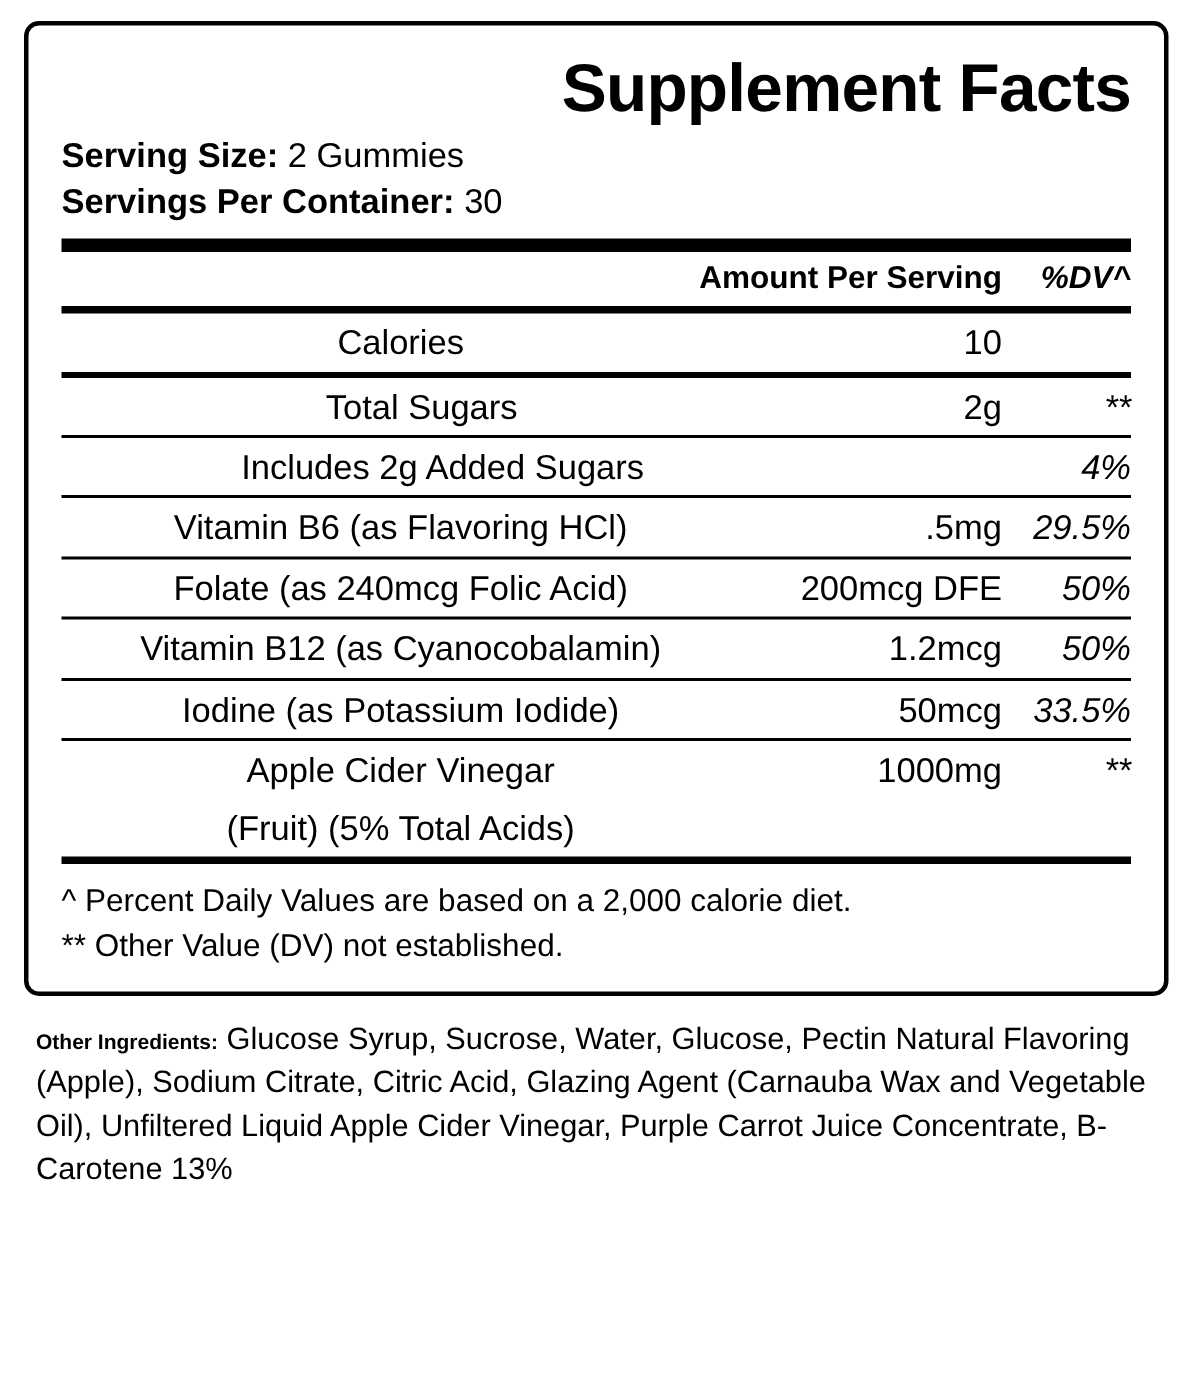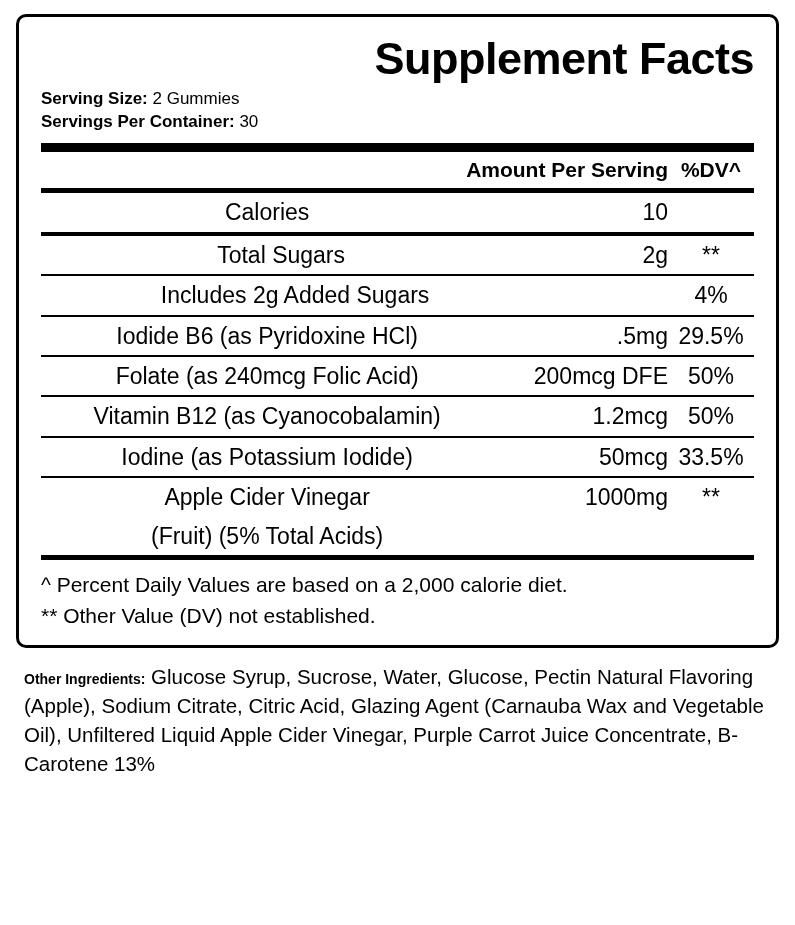--- a/index.html
+++ b/index.html
@@ -30,21 +30,21 @@
   }
   .title {
     font-size: 45px;
     font-weight: bold;
     letter-spacing: -0.5px;
     line-height: 1.05;
     margin: 2px 0 6px 0;
     text-align: right;
   }
   .serving-line {
-    font-size: 17px;
+    font-size: 23px;
     line-height: 1.32;
   }
   .serving-line .lbl {
     font-weight: bold;
   }
   .rule-thick {
     height: 9px;
     background: #000;
     margin: 10px 0 0 0;
   }
@@ -65,23 +65,24 @@
   }
   td.name {
     text-align: center;
   }
   td.amount {
     text-align: right;
     padding-right: 4px;
     white-space: nowrap;
   }
   td.dv {
-    text-align: center;
+    text-align: right;
     white-space: nowrap;
     width: 86px;
+    font-style: italic;
   }
   .hdr td {
     font-weight: bold;
     font-size: 21px;
     padding: 8px 0 8px 0;
   }
   .indent1 .name { padding-left: 28px; }
   .indent2 .name { padding-left: 56px; }
   tr.sep td {
     padding: 0;
@@ -178,21 +179,21 @@
           <td class="amount"></td>
           <td class="dv">4%</td>
         </tr>
         <tr class="sep">
             <td colspan="3">
               <div></div>
             </td>
           </tr>
 
         <tr>
-          <td class="name">Iodide B6 (as Pyridoxine HCl)</td>
+          <td class="name">Vitamin B6 (as Flavoring HCl)</td>
           <td class="amount">.5mg</td>
           <td class="dv">29.5%</td>
         </tr>
         <tr class="sep">
             <td colspan="3">
               <div></div>
             </td>
           </tr>
 
         <tr>

